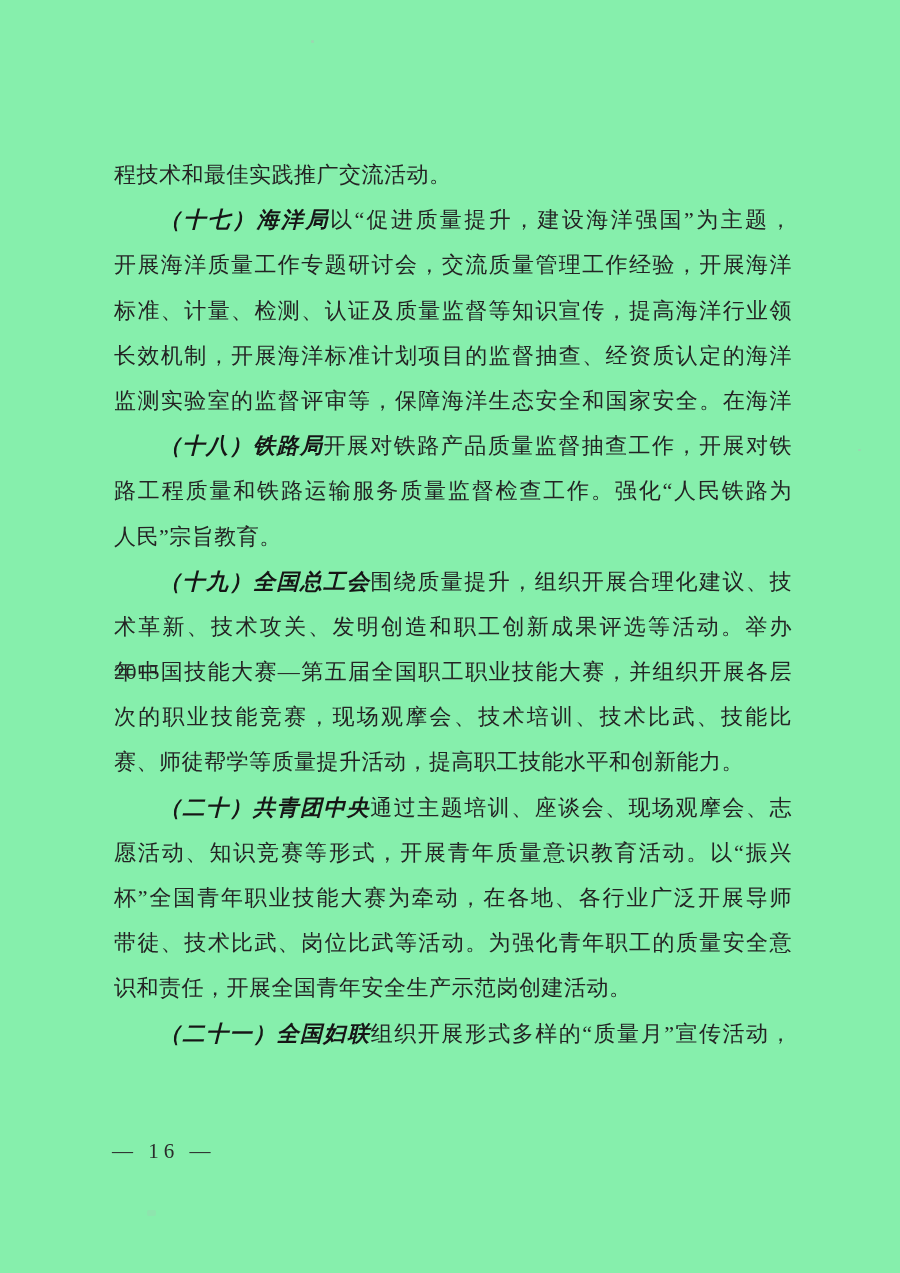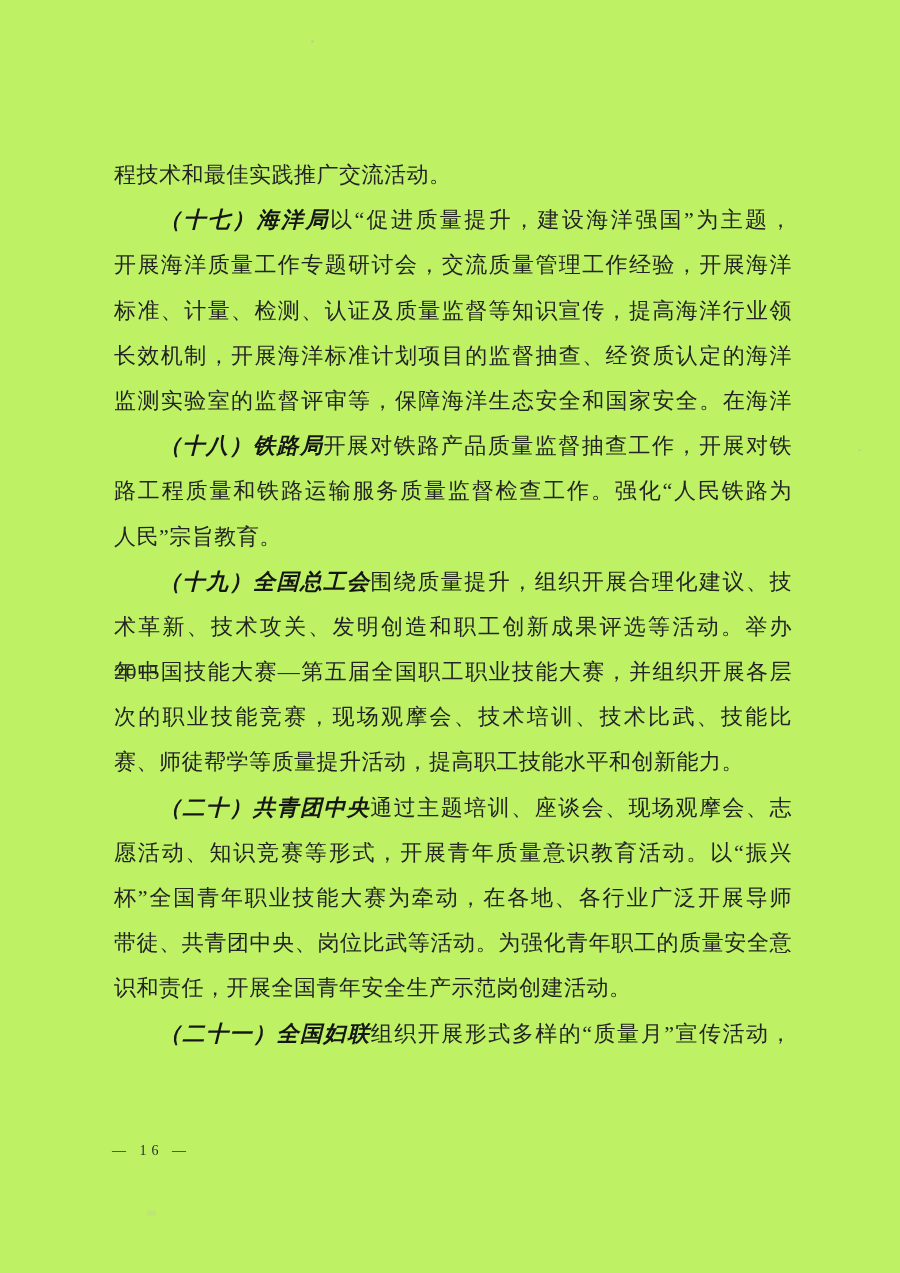--- a/index.html
+++ b/index.html
@@ -4,21 +4,21 @@
 <style>
   html, body {
     margin: 0;
     padding: 0;
     background: #ffffff;
   }
   .page {
     position: relative;
     width: 900px;
     height: 1273px;
-    background: #bef264;
+    background: #86efac;
     overflow: hidden;
     font-family: "Liberation Serif", "DejaVu Serif", serif;
     color: #242424;
   }
   .text-block {
     position: absolute;
     left: 114px;
     top: 152px;
     width: 678px;
   }
@@ -37,21 +37,21 @@
   }
   .line.indent {
     text-indent: 45px;
   }
   .seg { font-weight: normal; }
   .seg.bold { font-weight: bold; color: #161616; font-style: italic; }
   .page-number {
     position: absolute;
     left: 112px;
     top: 1136px;
-    font-size: 14px;
+    font-size: 21px;
     line-height: 30px;
     letter-spacing: 5px;
     color: #2b2b2b;
     white-space: nowrap;
   }
   .speck {
     position: absolute;
     background: #b9b9b9;
     border-radius: 50%;
     opacity: 0.45;
@@ -75,21 +75,21 @@
       <div class="line justify"><span class="seg">路工程质量和铁路运输服务质量监督检查工作。强化“人民铁路为</span></div>
       <div class="line"><span class="seg">人民”宗旨教育。</span></div>
       <div class="line justify indent"><span class="seg bold">（十九）全国总工会</span><span class="seg">围绕质量提升，组织开展合理化建议、技</span></div>
       <div class="line justify"><span class="seg">术革新、技术攻关、发明创造和职工创新成果评选等活动。举办 2015</span></div>
       <div class="line justify"><span class="seg">年中国技能大赛—第五届全国职工职业技能大赛，并组织开展各层</span></div>
       <div class="line justify"><span class="seg">次的职业技能竞赛，现场观摩会、技术培训、技术比武、技能比</span></div>
       <div class="line"><span class="seg">赛、师徒帮学等质量提升活动，提高职工技能水平和创新能力。</span></div>
       <div class="line justify indent"><span class="seg bold">（二十）共青团中央</span><span class="seg">通过主题培训、座谈会、现场观摩会、志</span></div>
       <div class="line justify"><span class="seg">愿活动、知识竞赛等形式，开展青年质量意识教育活动。以“振兴</span></div>
       <div class="line justify"><span class="seg">杯”全国青年职业技能大赛为牵动，在各地、各行业广泛开展导师</span></div>
-      <div class="line justify"><span class="seg">带徒、共青团中央、岗位比武等活动。为强化青年职工的质量安全意</span></div>
+      <div class="line justify"><span class="seg">带徒、技术比武、岗位比武等活动。为强化青年职工的质量安全意</span></div>
       <div class="line"><span class="seg">识和责任，开展全国青年安全生产示范岗创建活动。</span></div>
       <div class="line justify indent"><span class="seg bold">（二十一）全国妇联</span><span class="seg">组织开展形式多样的“质量月”宣传活动，</span></div>
     </div>
   <div class="page-number">— 16 —</div>
   <div class="speck s1"></div>
   <div class="speck s2"></div>
   <div class="speck s3"></div>
 </div>
 
 </body></html>

